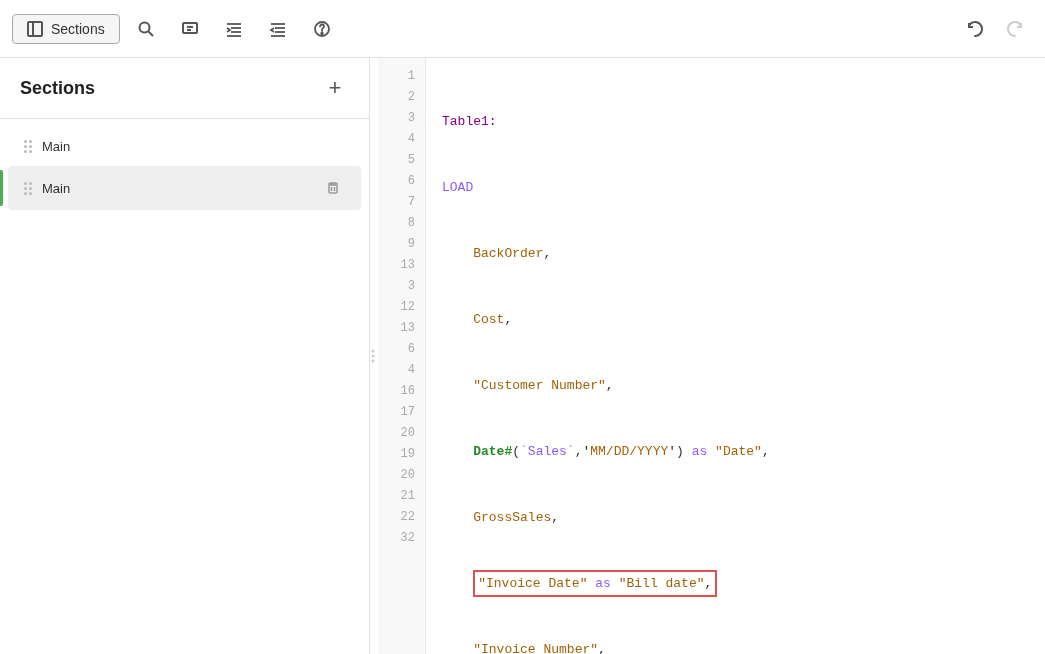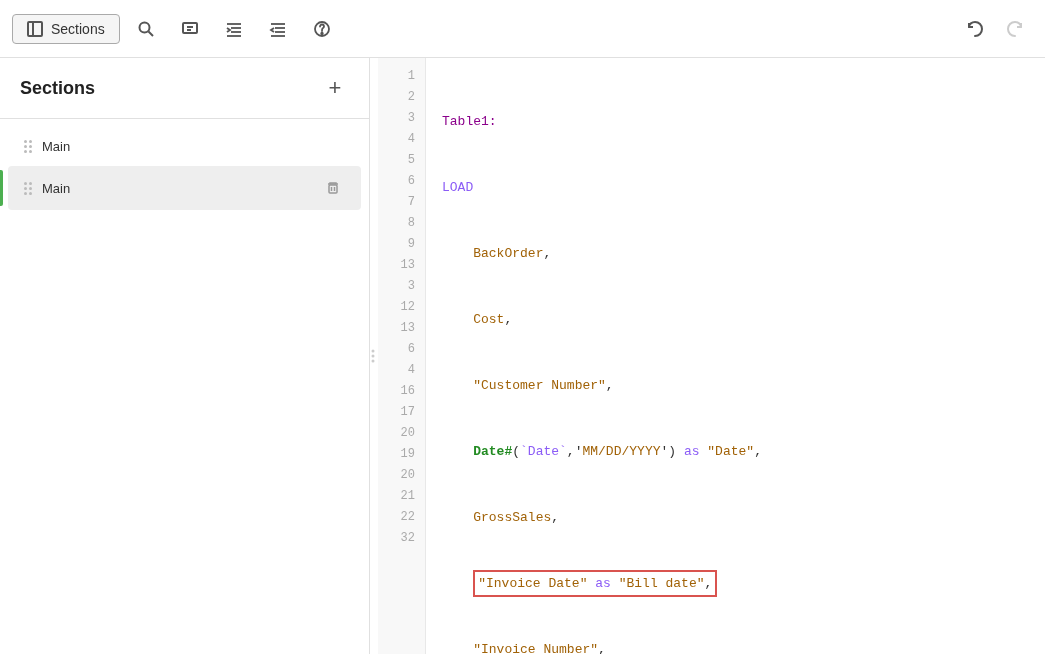--- a/index.html
+++ b/index.html
@@ -434,21 +434,21 @@
       
       <div class="code-line">
         <span style="color:#333">&nbsp;&nbsp;&nbsp;&nbsp;</span><span class="c-orange">Cost</span><span class="c-dark">,</span>
       </div>
       
       <div class="code-line">
         <span style="color:#333">&nbsp;&nbsp;&nbsp;&nbsp;</span><span class="c-orange">"Customer Number"</span><span class="c-dark">,</span>
       </div>
       
       <div class="code-line">
-        <span style="color:#333">&nbsp;&nbsp;&nbsp;&nbsp;</span><span class="c-green">Date#</span><span class="c-dark">(</span><span class="c-blue">`Date`</span><span class="c-dark">,'</span><span class="c-orange">MM/DD/YYYY</span><span class="c-dark">') </span><span class="c-blue">as</span><span class="c-dark"> </span><span class="c-orange">"Date"</span><span class="c-dark">,</span>
+        <span style="color:#333">&nbsp;&nbsp;&nbsp;&nbsp;</span><span class="c-green">Date#</span><span class="c-dark">(</span><span class="c-blue">`Sales`</span><span class="c-dark">,'</span><span class="c-orange">MM/DD/YYYY</span><span class="c-dark">') </span><span class="c-blue">as</span><span class="c-dark"> </span><span class="c-orange">"Date"</span><span class="c-dark">,</span>
       </div>
       
       <div class="code-line">
         <span style="color:#333">&nbsp;&nbsp;&nbsp;&nbsp;</span><span class="c-orange">GrossSales</span><span class="c-dark">,</span>
       </div>
       
       <div class="code-line highlighted">
         <span style="color:#333">&nbsp;&nbsp;&nbsp;&nbsp;</span><span class="highlight-box" style="border:2px solid #d9534f; display:inline-flex; align-items:center; padding: 1px 3px;"><span class="c-orange">"Invoice Date"</span><span class="c-dark"> </span><span class="c-blue">as</span><span class="c-dark"> </span><span class="c-orange">"Bill date"</span><span class="c-dark">,</span></span>
       </div>
       

